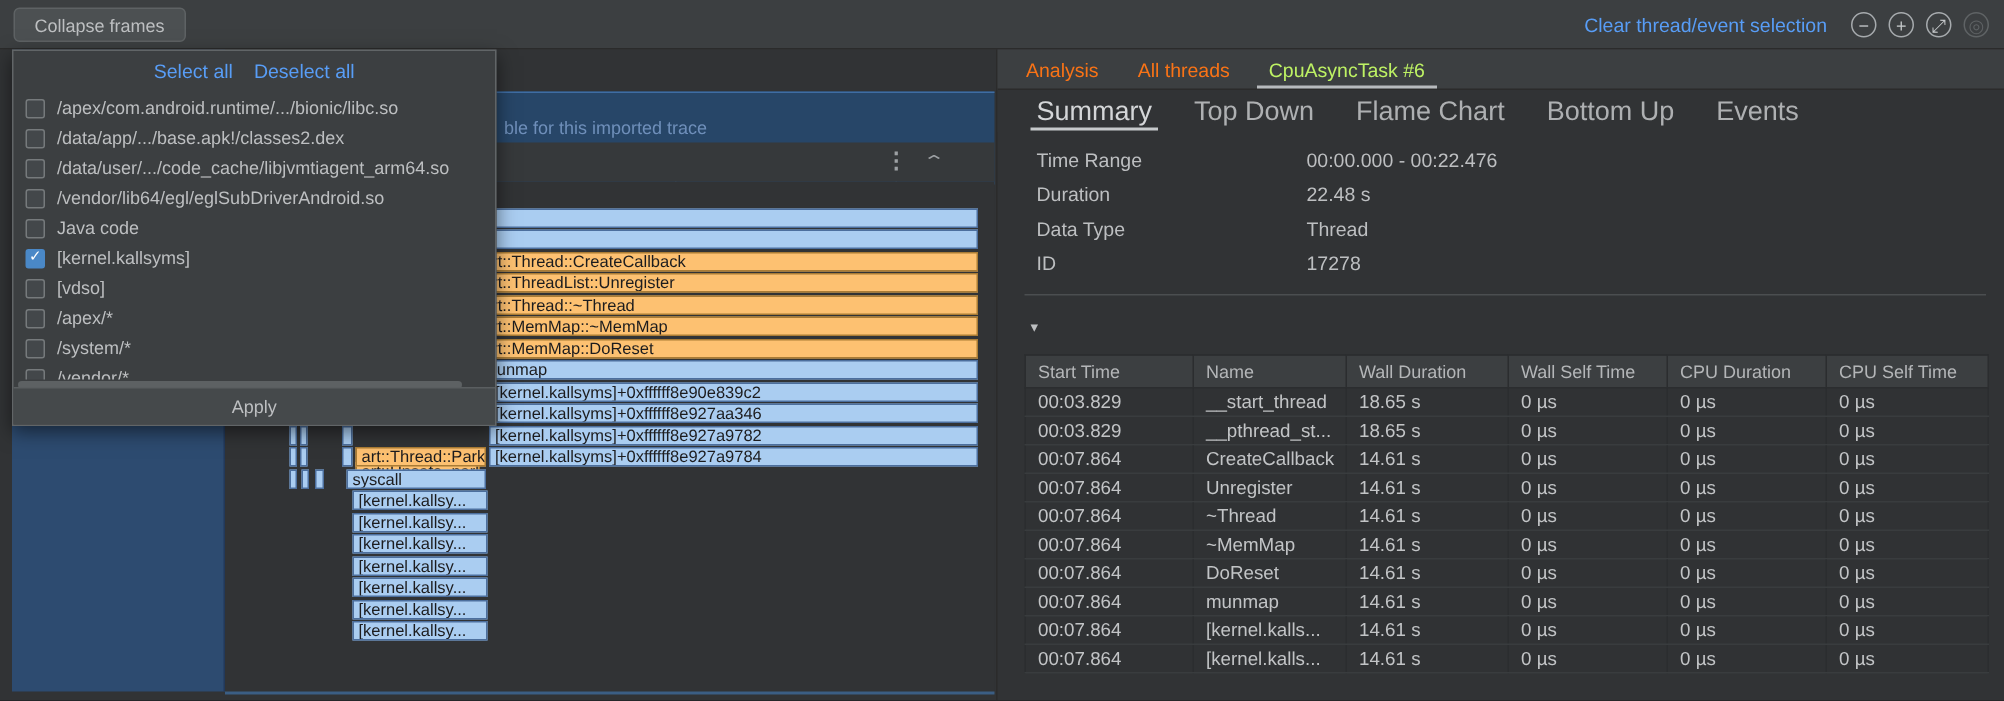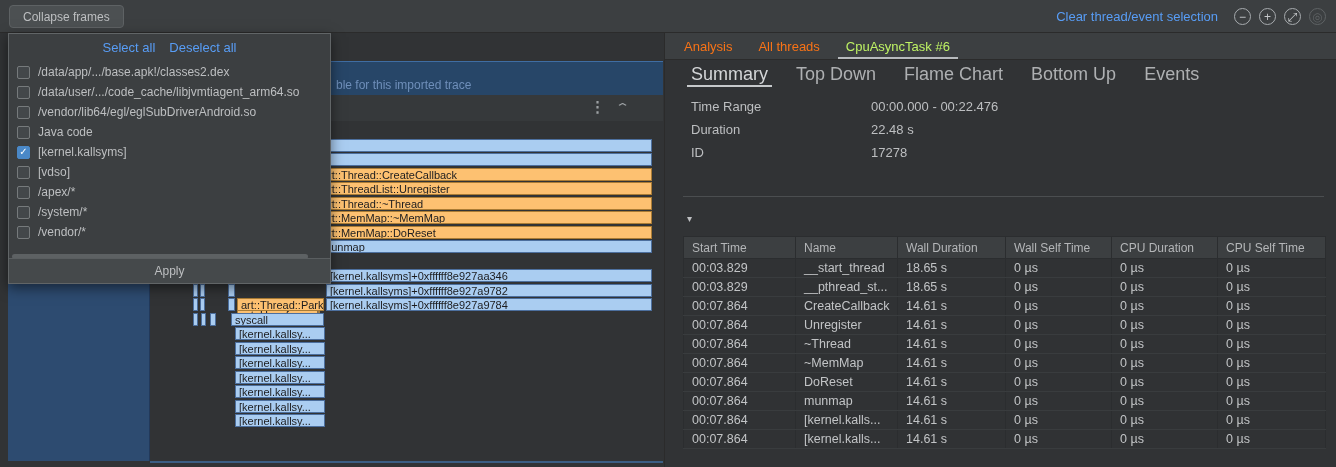--- a/index.html
+++ b/index.html
@@ -139,20 +139,21 @@
 
   <div class="flame-area" id="flame">
       <div class="flame-bar blue" style="left: 172px; top: 18px; width: 330px;"></div>
       <div class="flame-bar blue" style="left: 172px; top: 32px; width: 330px;"></div>
       <div class="flame-bar orange" style="left: 168px; top: 47px; width: 334px;">art::Thread::CreateCallback</div>
       <div class="flame-bar orange" style="left: 168px; top: 61px; width: 334px;">art::ThreadList::Unregister</div>
       <div class="flame-bar orange" style="left: 168px; top: 76px; width: 334px;">art::Thread::~Thread</div>
       <div class="flame-bar orange" style="left: 168px; top: 90px; width: 334px;">art::MemMap::~MemMap</div>
       <div class="flame-bar orange" style="left: 168px; top: 105px; width: 334px;">art::MemMap::DoReset</div>
       <div class="flame-bar blue" style="left: 168px; top: 119px; width: 334px;">munmap</div>
+      <div class="flame-bar blue" style="left: 176px; top: 134px; width: 326px;">[kernel.kallsyms]+0xffffff8e90e839c2</div>
       <div class="flame-bar blue" style="left: 176px; top: 148px; width: 326px;">[kernel.kallsyms]+0xffffff8e927aa346</div>
       <div class="flame-bar blue" style="left: 43px; top: 163px; width: 4px;"></div>
       <div class="flame-bar blue" style="left: 50px; top: 163px; width: 4px;"></div>
       <div class="flame-bar blue" style="left: 78px; top: 163px; width: 7px;"></div>
       <div class="flame-bar orange" style="left: 87px; top: 163px; width: 83px; margin-top: 24px;">art::Unsafe_park</div>
       <div class="flame-bar blue" style="left: 176px; top: 163px; width: 326px;">[kernel.kallsyms]+0xffffff8e927a9782</div>
       <div class="flame-bar blue" style="left: 43px; top: 177px; width: 4px;"></div>
       <div class="flame-bar blue" style="left: 50px; top: 177px; width: 4px;"></div>
       <div class="flame-bar blue" style="left: 78px; top: 177px; width: 7px;"></div>
       <div class="flame-bar orange" style="left: 87px; top: 177px; width: 87px;">art::Thread::Park</div>
@@ -172,20 +173,24 @@
   <div class="bottom-line"></div>
 
   <div class="popup">
     <div class="popup-links">
       <a>Select all</a>
       <a>Deselect all</a>
     </div>
     <div class="popup-list" id="popup-list">
         <div class="popup-item">
           <span class="checkbox"></span>
+          <span class="item-label">/apex/com.android.runtime/.../bionic/libc.so</span>
+        </div>
+        <div class="popup-item">
+          <span class="checkbox"></span>
           <span class="item-label">/data/app/.../base.apk!/classes2.dex</span>
         </div>
         <div class="popup-item">
           <span class="checkbox"></span>
           <span class="item-label">/data/user/.../code_cache/libjvmtiagent_arm64.so</span>
         </div>
         <div class="popup-item">
           <span class="checkbox"></span>
           <span class="item-label">/vendor/lib64/egl/eglSubDriverAndroid.so</span>
         </div>
@@ -234,20 +239,24 @@
         <div class="subtab">Events</div>
       </div>
     <div class="summary" id="summary">
         <div class="summary-row">
           <span class="summary-label">Time Range</span>
           <span class="summary-value">00:00.000 - 00:22.476</span>
         </div>
         <div class="summary-row">
           <span class="summary-label">Duration</span>
           <span class="summary-value">22.48 s</span>
+        </div>
+        <div class="summary-row">
+          <span class="summary-label">Data Type</span>
+          <span class="summary-value">Thread</span>
         </div>
         <div class="summary-row">
           <span class="summary-label">ID</span>
           <span class="summary-value">17278</span>
         </div>
       </div>
     <div class="divider"></div>
     <div class="section-header">
       <span class="tri">▾</span>
     </div>

